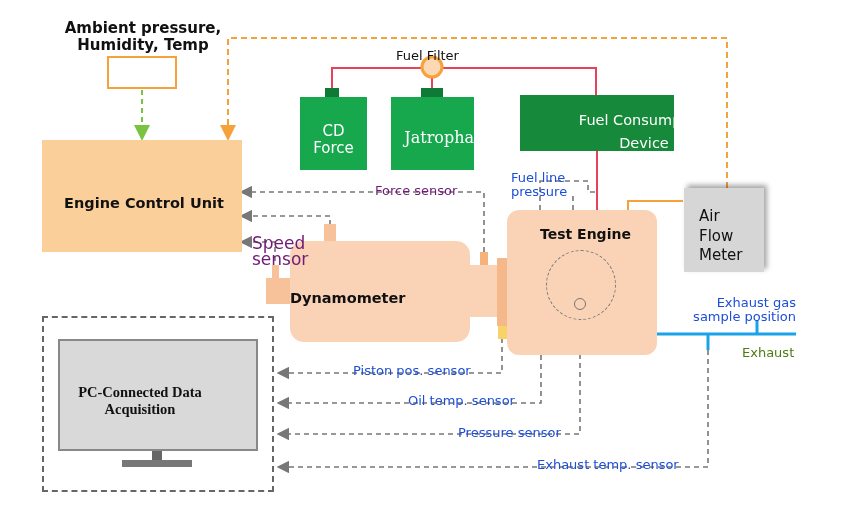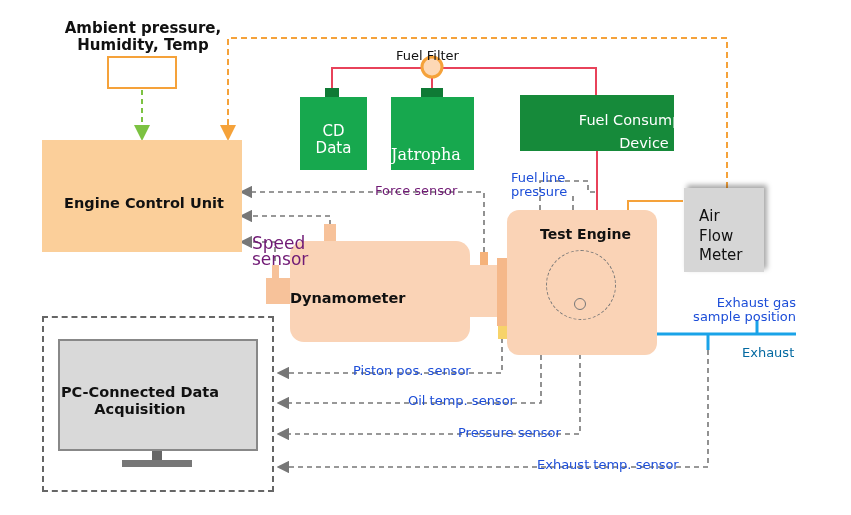--- a/index.html
+++ b/index.html
@@ -3,21 +3,21 @@
 <meta charset="utf-8">
 <style>
   html,body{margin:0;padding:0;background:#fff;}
   body{width:851px;height:515px;position:relative;overflow:hidden;font-family:"DejaVu Sans",sans-serif;}
   svg{position:absolute;left:0;top:0;}
   .t{position:absolute;white-space:nowrap;line-height:1.15;margin-top:8px;}
   .box{position:absolute;box-sizing:border-box;}
   .blk{color:#111;}
   .orange{color:#1d4ed8;}
   .green{color:#701a75;}
-  .blue{color:#0369a1;}
+  .blue{color:#4d7c0f;}
   .white{color:#fff;}
 </style>
 </head>
 <body>
 
 <svg width="851" height="515">
   <defs>
     <marker id="ag" markerWidth="8" markerHeight="8" refX="4" refY="4" orient="auto">
         <path d="M0,0 L8,4 L0,8 z" fill="#777"></path>
       </marker>
@@ -85,35 +85,35 @@
 <div class="box" style="left:42px;top:316px;width:232px;height:176px;border:2px dashed #666;"></div>
 <div class="box" style="left:58px;top:339px;width:200px;height:112px;background:#d9d9d9;border:2px solid #888;"></div>
 <div class="box" style="left:152px;top:451px;width:10px;height:9px;background:#666;"></div>
 <div class="box" style="left:122px;top:460px;width:70px;height:7px;background:#777;"></div>
 
 <div class="t blk" style="left:58px;top:12px;width:170px;text-align:center;font-weight:bold;font-size:15px;white-space:pre;">Ambient pressure,
 Humidity, Temp</div>
 <div class="t blk" style="left:42px;top:187px;width:204px;text-align:center;font-weight:bold;font-size:14.5px;">Engine Control Unit</div>
 <div class="t blk" style="left:396px;top:41px;font-size:13px;">Fuel Filter</div>
 <div class="t white" style="left:300px;top:115px;width:67px;text-align:center;font-size:15px;white-space:pre;">CD
-Data</div>
-<div class="t white" style="left:391px;top:138px;width:83px;text-align:left;font-family:'DejaVu Serif',serif;font-size:16px;">Jatropha</div>
+Force</div>
+<div class="t white" style="left:391px;top:121px;width:83px;text-align:right;font-family:'DejaVu Serif',serif;font-size:16px;">Jatropha</div>
 <div class="t white" style="left:520px;top:101px;width:154px;text-align:center;font-size:14.5px;line-height:1.6;white-space:pre;padding-left:47px;">Fuel Consumption
 Device</div>
 <div class="t orange" style="left:511px;top:163px;font-size:13px;line-height:1.05;white-space:pre;">Fuel line
 pressure</div>
 <div class="t blk" style="left:540px;top:218px;font-weight:bold;font-size:14px;">Test Engine</div>
 <div class="t blk" style="left:699px;top:199px;font-size:15px;line-height:1.3;white-space:pre;">Air
 Flow
 Meter</div>
 <div class="t blk" style="left:290px;top:282px;width:180px;font-weight:bold;font-size:14.5px;">Dynamometer</div>
 <div class="t green" style="left:375px;top:176px;font-size:13px;">Force sensor</div>
 <div class="t green" style="left:252px;top:227px;font-size:17px;line-height:0.95;white-space:pre;">Speed
 sensor</div>
 <div class="t orange" style="left:680px;top:288px;width:116px;text-align:right;font-size:13px;line-height:1.05;white-space:pre;">Exhaust gas
 sample position</div>
 <div class="t blue" style="left:742px;top:338px;font-size:13px;">Exhaust</div>
-<div class="t blk" style="left:58px;top:376px;width:164px;text-align:center;font-weight:bold;font-size:14.5px;white-space:pre;">PC-Connected Data
+<div class="t blk" style="left:58px;top:376px;width:164px;text-align:center;font-weight:bold;font-size:14.5px;white-space:pre;font-family:Liberation Serif, serif;">PC-Connected Data
 Acquisition</div>
 <div class="t orange" style="left:353px;top:356px;font-size:13px;">Piston pos. sensor</div>
 <div class="t orange" style="left:408px;top:386px;font-size:13px;">Oil temp. sensor</div>
 <div class="t orange" style="left:458px;top:418px;font-size:13px;">Pressure sensor</div>
 <div class="t orange" style="left:537px;top:450px;font-size:13px;">Exhaust temp. sensor</div>
 
 </body></html>

